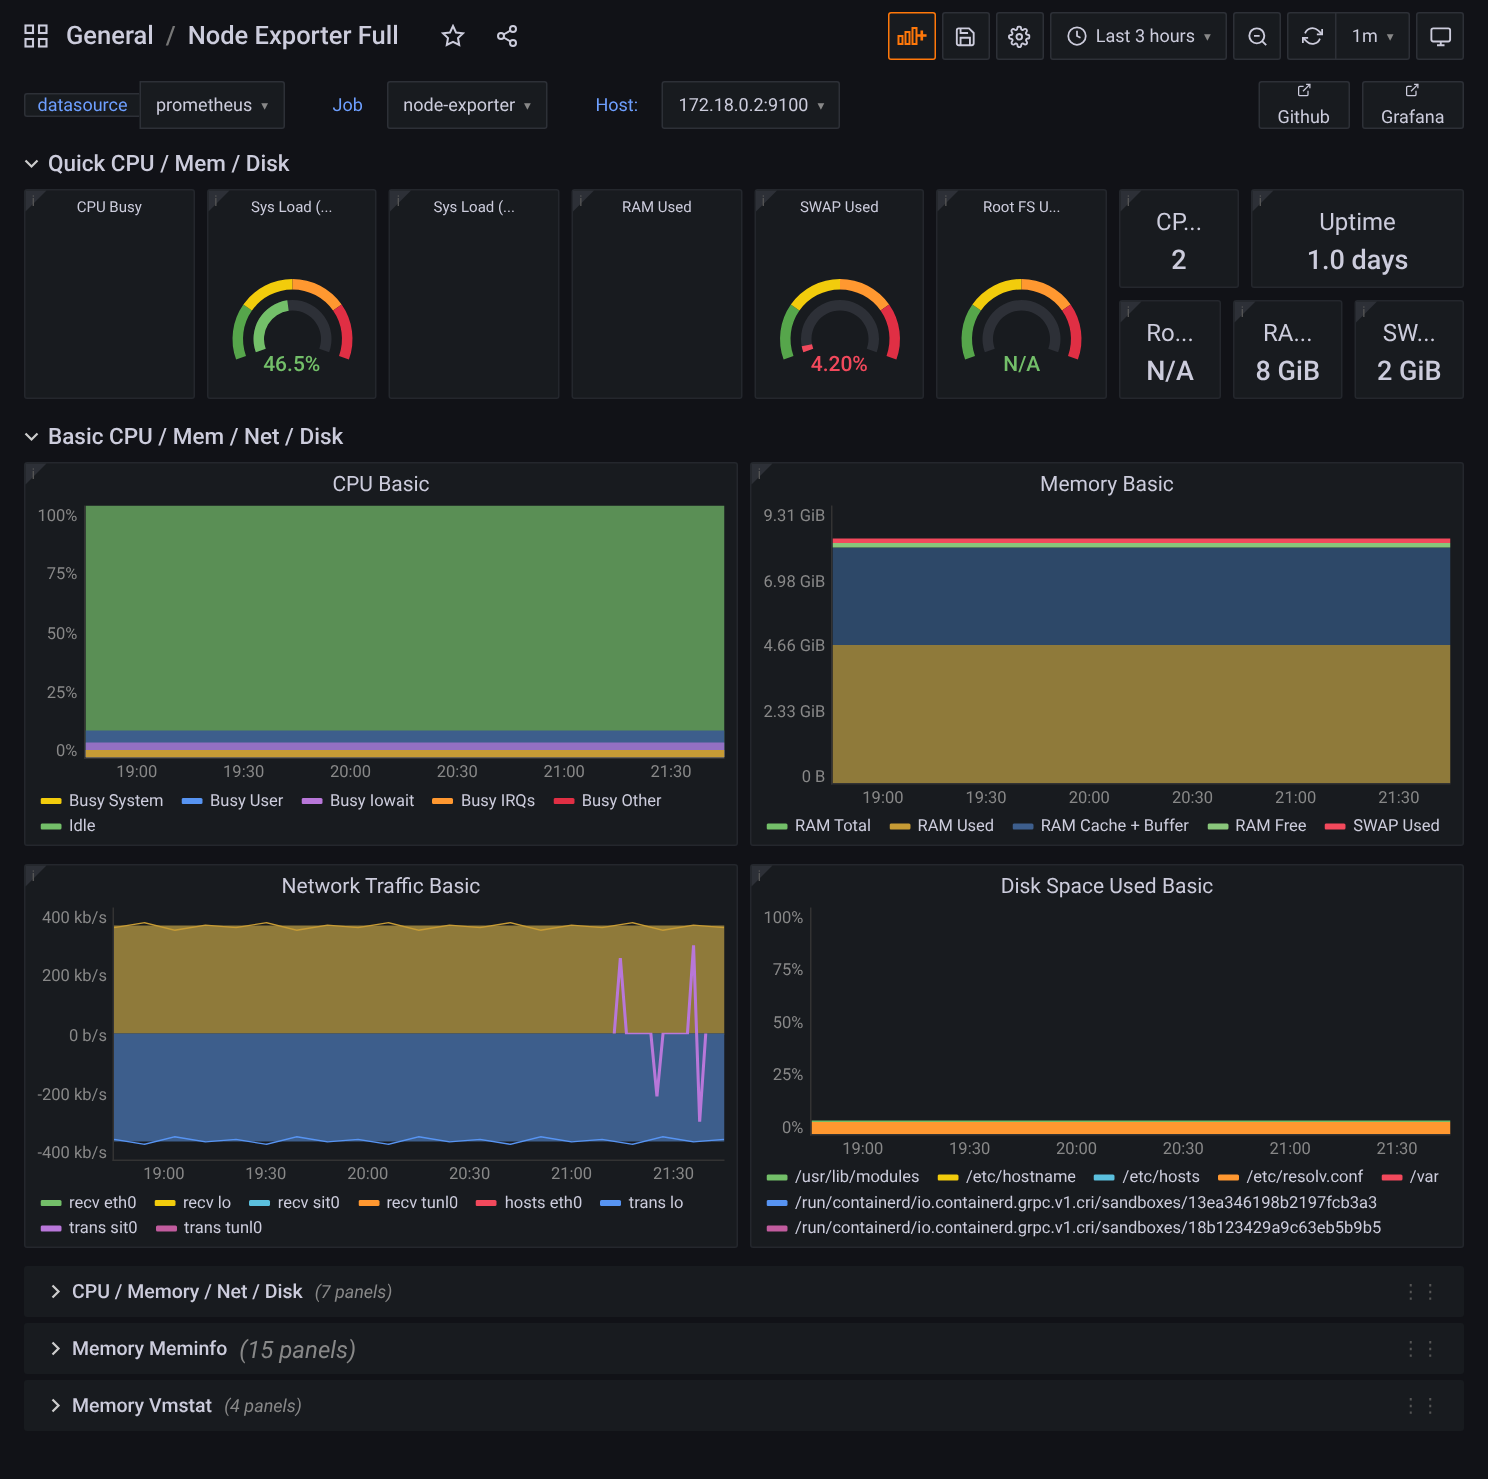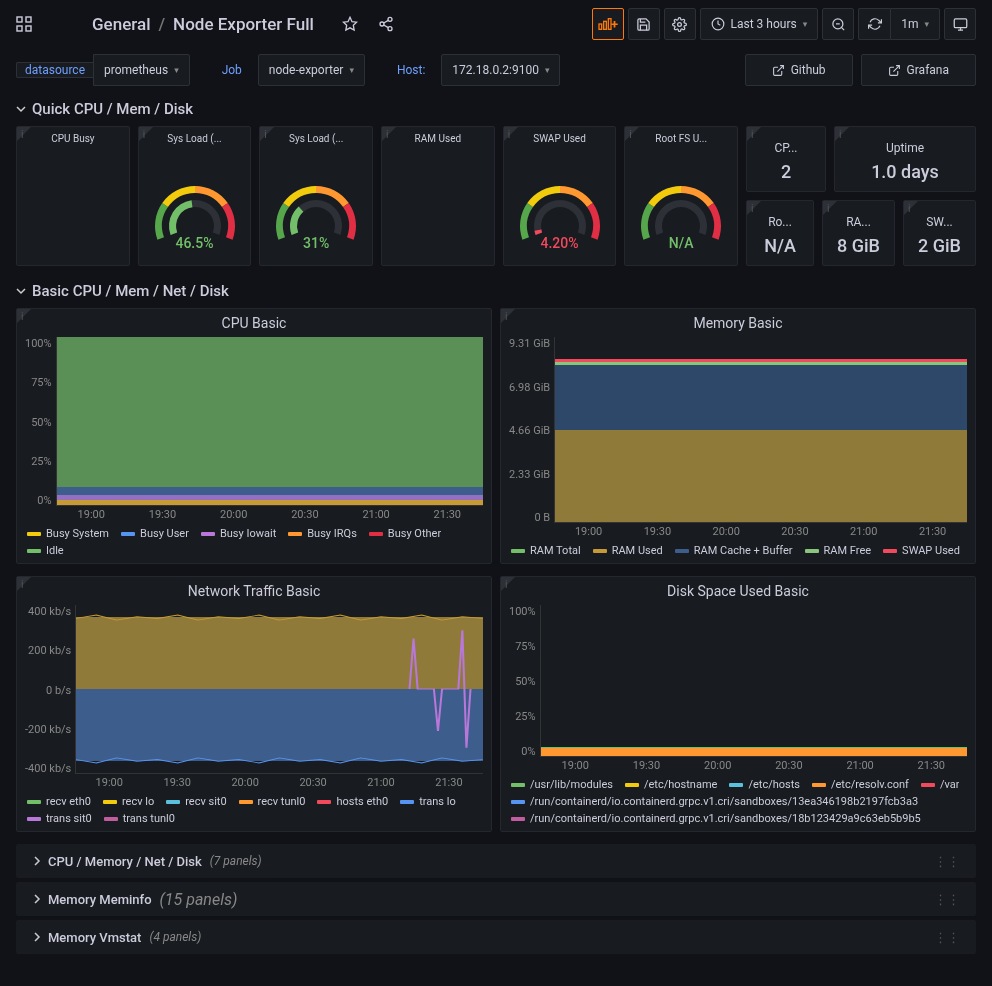--- a/index.html
+++ b/index.html
@@ -1,43 +1,43 @@
 <!DOCTYPE html>
 <html><head>
 <meta charset="utf-8">
 <style>
 * { box-sizing: border-box; margin: 0; padding: 0; }
 body { background: #111217; color: #ccccdc; font-family: -apple-system, BlinkMacSystemFont, "Segoe UI", Roboto, sans-serif; font-size: 13px; width: 992px; }
 .toolbar { display: flex; align-items: center; padding: 8px 16px; height: 48px; gap: 4px; }
 .breadcrumb-icon { width: 16px; height: 16px; margin-right: 8px; display: inline-flex; }
-.breadcrumb { font-size: 17px; font-weight: 500; display: flex; align-items: flex-end; gap: 8px; margin-left: 48px; }
+.breadcrumb { font-size: 17px; font-weight: 500; display: flex; align-items: flex-end; gap: 8px; }
 .breadcrumb-sep { color: #777; }
 .icon-btn { width: 32px; height: 32px; border: 1px solid #2d3037; background: #181b1f; border-radius: 2px; display: inline-flex; align-items: center; justify-content: center; cursor: pointer; color: #ccccdc; }
 .icon-btn.hl { border-color: #ff780a; }
 .time-btn { height: 32px; border: 1px solid #2d3037; background: #181b1f; border-radius: 2px; display: inline-flex; align-items: center; padding: 0 10px; gap: 6px; cursor: pointer; font-size: 12px; }
 .refresh-group { display: flex; }
 .refresh-group .icon-btn { border-radius: 2px 0 0 2px; border-right: none; }
 .refresh-group .time-btn { border-radius: 0 2px 2px 0; justify-content: flex-end; }
 .spacer { flex: 1; }
 .var-row { display: flex; align-items: center; padding: 4px 16px; gap: 8px; height: 44px; }
 .var-label { font-size: 12px; color: #6e9fff; padding: 0 8px; }
 .var-select { height: 32px; border: 1px solid #2d3037; background: #181b1f; border-radius: 2px; display: inline-flex; align-items: center; padding: 0 10px; gap: 6px; cursor: pointer; font-size: 12px; }
-.link-btn { height: 32px; border: 1px solid #2d3037; background: #181b1f; border-radius: 2px; display: inline-flex; align-items: center; padding: 0 26px; gap: 6px; cursor: pointer; font-size: 12px; }
+.link-btn { height: 32px; border: 1px solid #2d3037; background: #181b1f; border-radius: 2px; display: inline-flex; align-items: center; padding: 0 12px; gap: 6px; cursor: pointer; font-size: 12px; flex-direction: column; }
 .row-header { display: flex; align-items: center; padding: 8px 16px 4px; gap: 6px; cursor: pointer; font-size: 15px; font-weight: 500; }
 .panel-row { display: flex; gap: 8px; padding: 4px 16px 8px; }
 .panel { background: #181b1f; border: 1px solid #24272d; border-radius: 2px; position: relative; }
 .panel-info { position: absolute; top: 2px; left: 4px; color: #555; font-size: 10px; cursor: pointer;}
 .panel-corner { position: absolute; top: 0; left: 0; width: 0; height: 0; border-top: 14px solid #2d3037; border-right: 14px solid transparent; }
 .gauge-panel { flex: 1; height: 140px; display: flex; flex-direction: column; }
 .gauge-title { text-align: center; font-size: 10px; padding: 6px 8px 2px; white-space: nowrap; overflow: hidden; text-overflow: ellipsis; }
 .gauge-body { flex: 1; display: flex; align-items: center; justify-content: center; position: relative; }
 .gauge-svg { width: 100px; height: 70px; }
 .gauge-val { position: absolute; bottom: 14px; font-size: 14px; font-weight: 500; }
 .stat-panel { width: 80px; height: 66px; display: flex; flex-direction: column; align-items: center; justify-content: center; }
-.stat-title { font-size: 12px; white-space: nowrap; overflow: hidden; text-overflow: ellipsis; max-width: 64px; padding-top: 4px; text-align: right;}
+.stat-title { font-size: 16px; white-space: nowrap; overflow: hidden; text-overflow: ellipsis; max-width: 64px; padding-top: 4px; text-align: right;}
 .stat-val { font-size: 18px; font-weight: 500; padding-top: 6px; }
 .stat-col { display: flex; flex-direction: column; gap: 8px; }
 .chart-panel { flex: 1; height: 256px; display: flex; flex-direction: column; }
 .chart-title { text-align: center; font-size: 14px; padding: 6px; }
 .chart-area { flex: 1; display: flex; padding: 0 8px; }
 .y-axis { display: flex; flex-direction: column; justify-content: space-between; font-size: 11px; color: #888; text-align: right; padding-right: 4px; padding-bottom: 14px; }
 .plot-col { flex: 1; display: flex; flex-direction: column; }
 .plot { flex: 1; border-left: 1px solid #333; border-bottom: 1px solid #333; position: relative; overflow: hidden; }
 .x-axis { display: flex; justify-content: space-around; font-size: 11px; color: #888; padding-top: 2px; }
 .legend { display: flex; flex-wrap: wrap; gap: 4px 12px; padding: 6px 10px; font-size: 11px; }
@@ -204,31 +204,20 @@
             <path d="M25.56799185956638 63.89252372646739 A26 26 0 1 1 74.43200814043362 63.89252372646739 L67.85415979493226 61.4983827231877 A19 19 0 1 0 32.14584020506774 61.4983827231877 Z" fill="#2d3037"></path>
             <path d="M25.56799185956638 63.89252372646739 A26 26 0 0 1 46.516359179124414 29.234436807414255 L47.45426247705245 36.171319205418115 A19 19 0 0 0 32.14584020506774 61.4983827231877 Z" fill="#73bf69"></path>
           </svg>
     <div class="gauge-val" style="color:#73bf69">46.5%</div>
         </div>
       </div>
       <div class="panel gauge-panel">
     <div class="panel-corner"></div>
         <span class="panel-info">i</span>
     <div class="gauge-title">Sys Load (...</div>
-    <div class="gauge-body">
-          <svg class="gauge-svg" viewBox="0 0 100 70">
-            <path d="M12.41229516856366 68.68080573302674 A40 40 0 0 1 17.233918228440338 32.056942545958144 L22.96798253846328 36.071977600415465 A33 33 0 0 0 18.99014351406502 66.28666472974706 Z" fill="#56a64b"></path>
-            <path d="M17.233918228440338 32.056942545958144 A40 40 0 0 1 50 15 L50 22 A33 33 0 0 0 22.96798253846328 36.071977600415465 Z" fill="#f2cc0c"></path>
-            <path d="M50 15 A40 40 0 0 1 82.76608177155967 32.05694254595816 L77.03201746153673 36.07197760041548 A33 33 0 0 0 50 22 Z" fill="#ff9830"></path>
-            <path d="M82.76608177155967 32.05694254595816 A40 40 0 0 1 87.58770483143634 68.68080573302674 L81.00985648593498 66.28666472974707 A33 33 0 0 0 77.03201746153673 36.07197760041548 Z" fill="#e02f44"></path>
-            <path d="M25.56799185956638 63.89252372646739 A26 26 0 1 1 74.43200814043362 63.89252372646739 L67.85415979493226 61.4983827231877 A19 19 0 1 0 32.14584020506774 61.4983827231877 Z" fill="#2d3037"></path>
-            <path d="M25.56799185956638 63.89252372646739 A26 26 0 0 1 32.670155773514225 35.617624008245585 L37.3358830652604 40.83595600602562 A19 19 0 0 0 32.14584020506774 61.4983827231877 Z" fill="#73bf69"></path>
-          </svg>
-    <div class="gauge-val" style="color:#73bf69">31%</div>
-        </div>
       </div>
       <div class="panel gauge-panel">
     <div class="panel-corner"></div>
         <span class="panel-info">i</span>
     <div class="gauge-title">RAM Used</div>
       </div>
       <div class="panel gauge-panel">
     <div class="panel-corner"></div>
         <span class="panel-info">i</span>
     <div class="gauge-title">SWAP Used</div>

